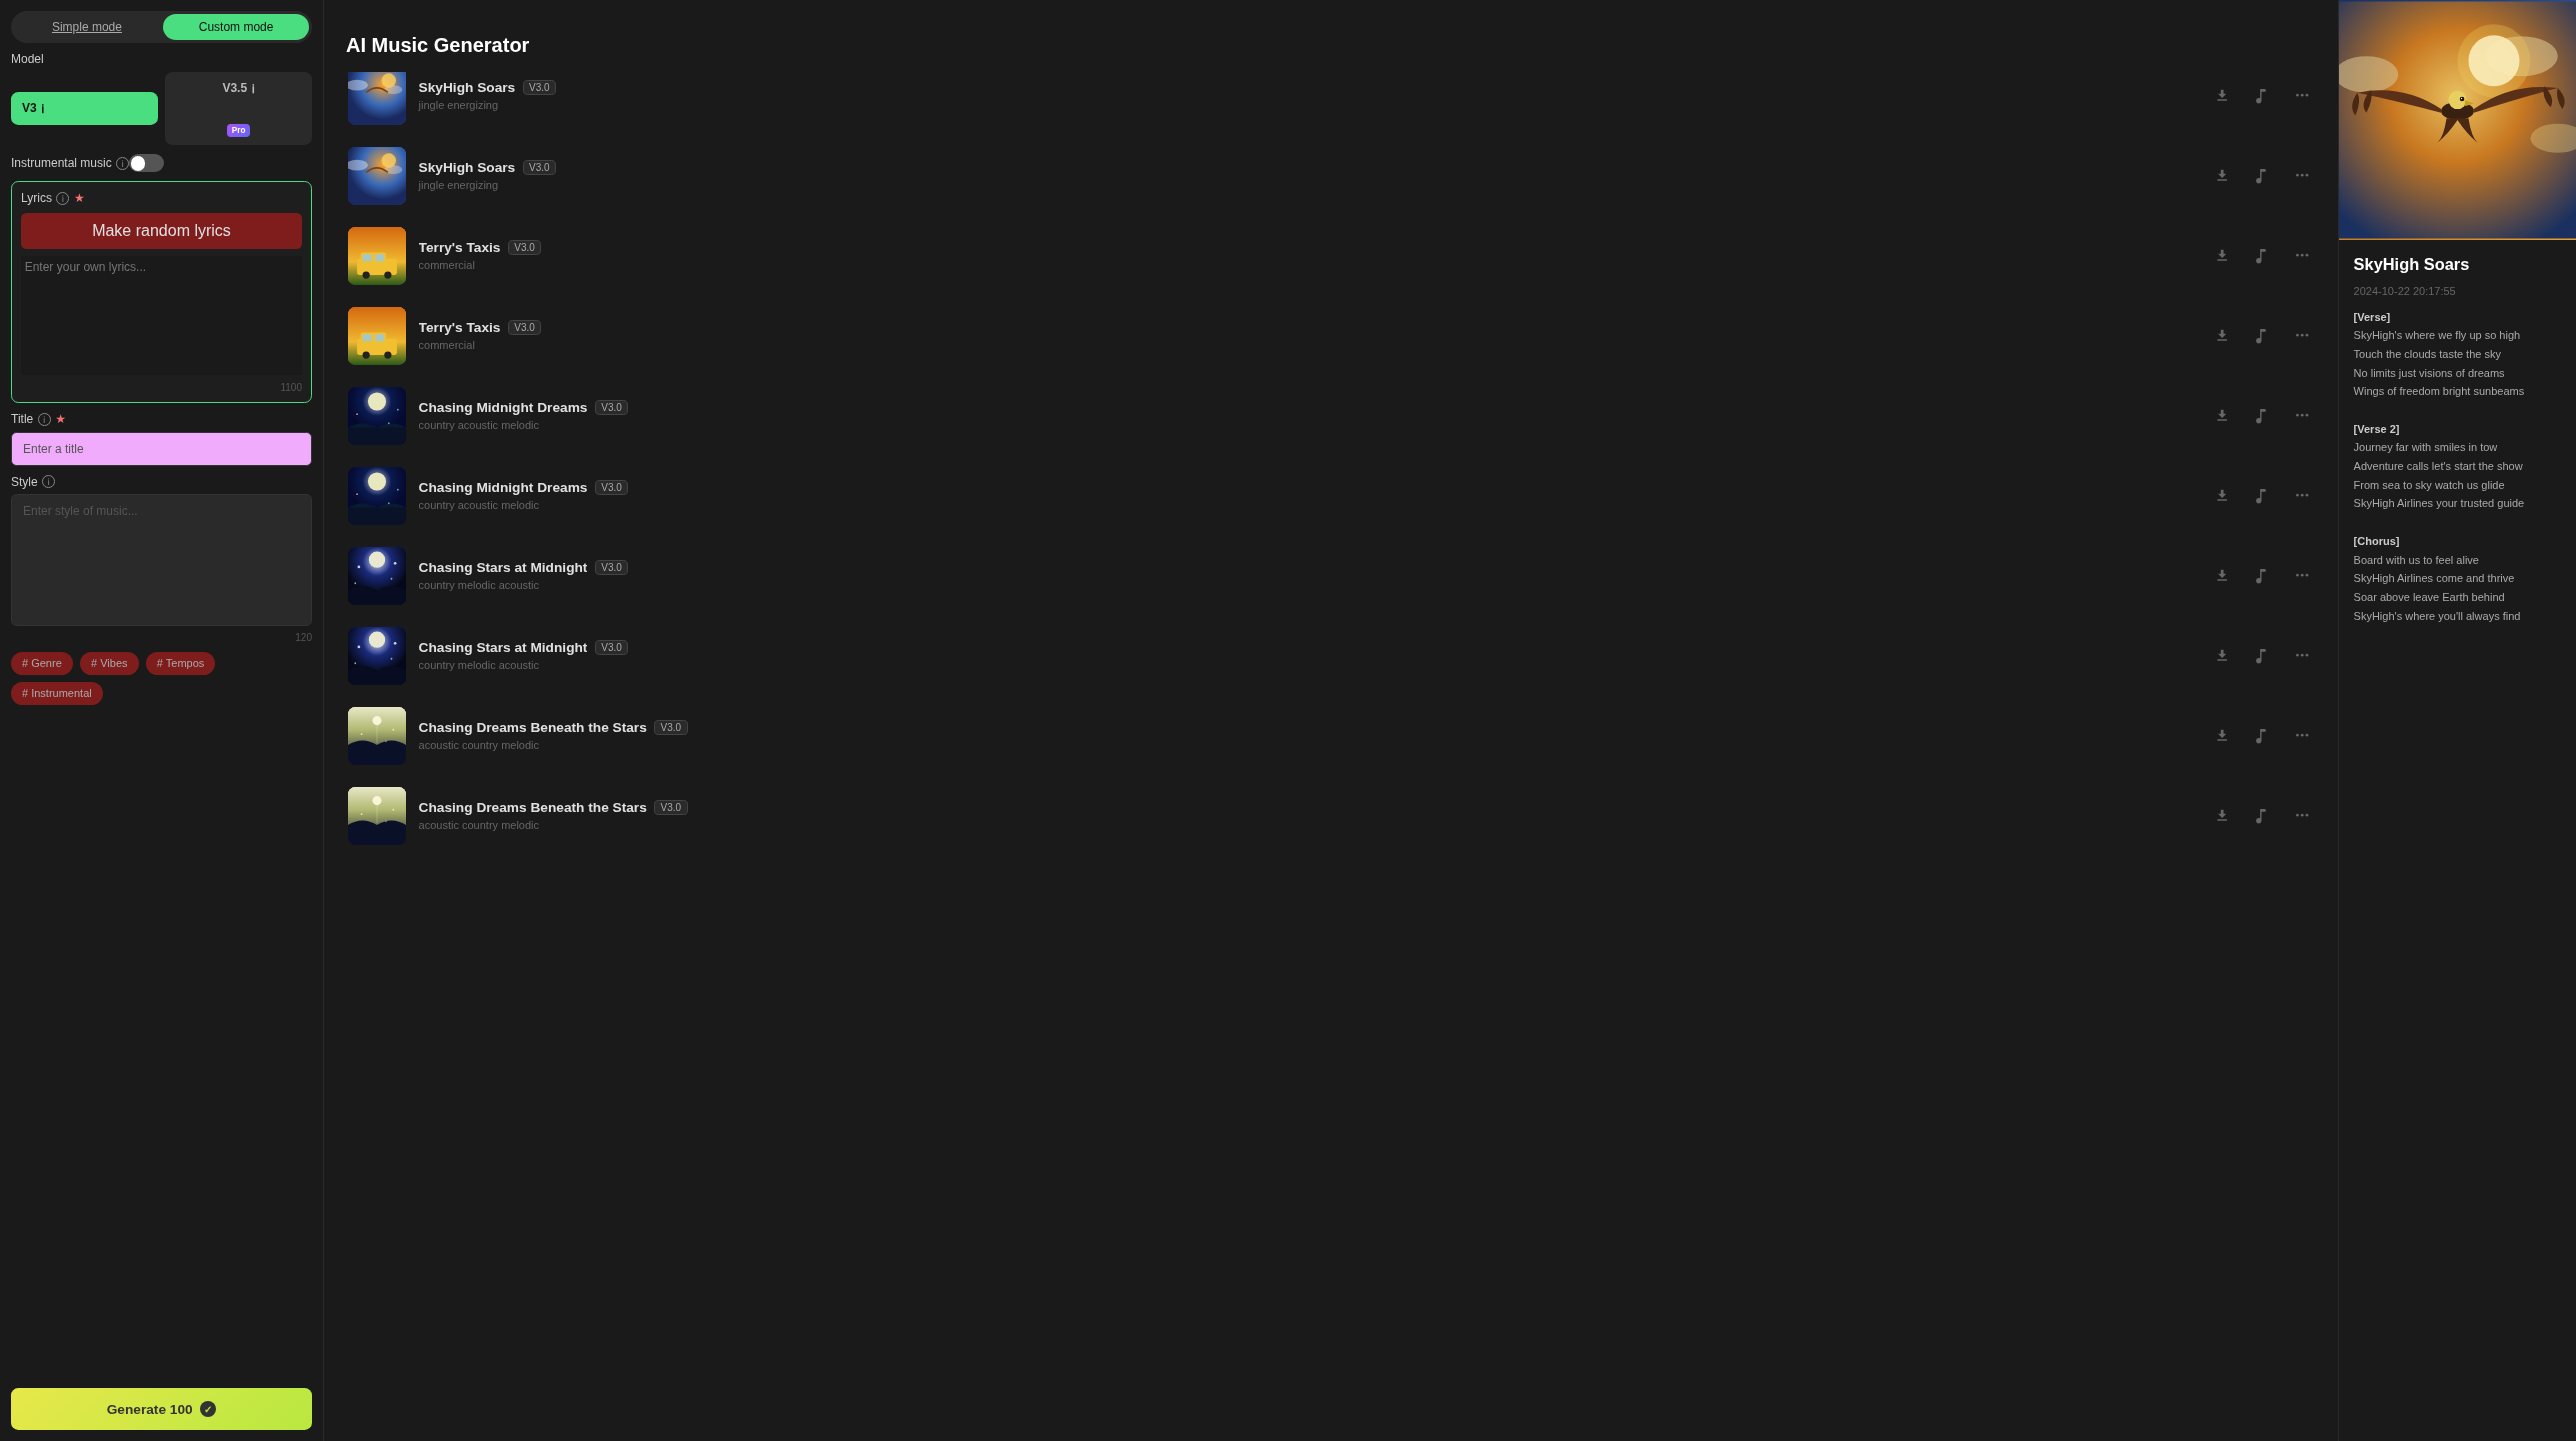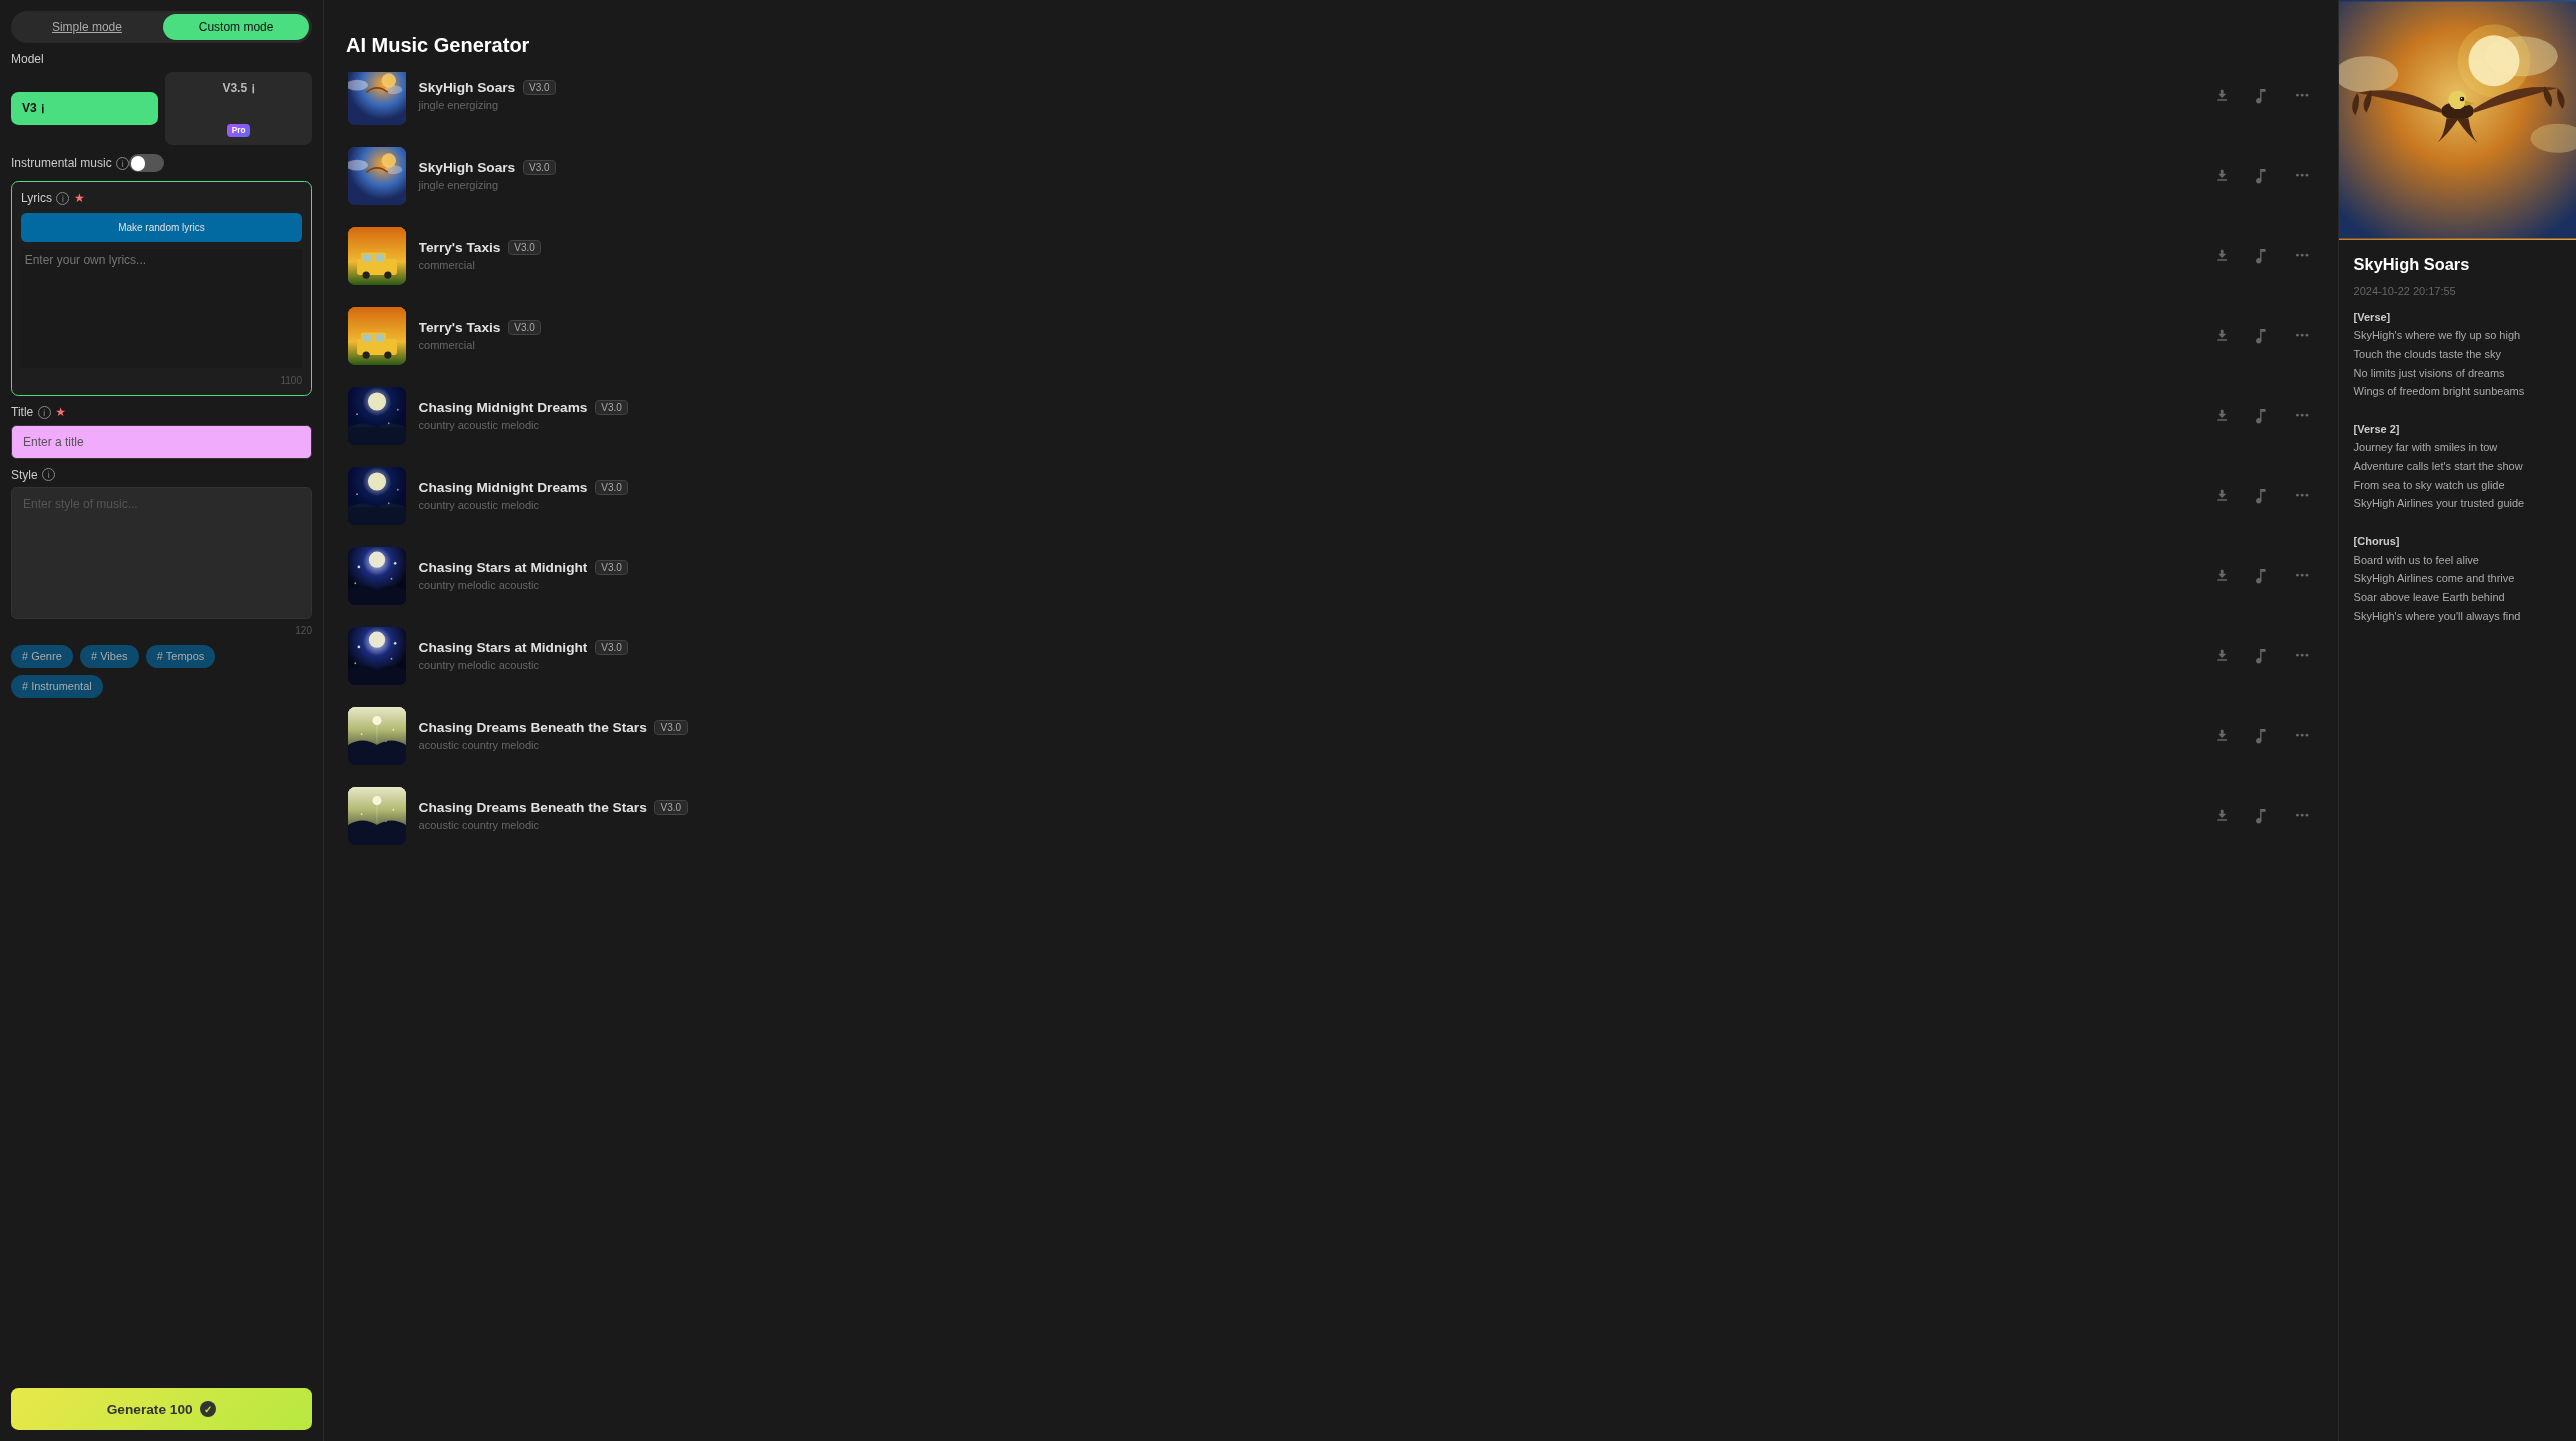--- a/index.html
+++ b/index.html
@@ -137,27 +137,27 @@
     .lyrics-box {
       border: 1.8px solid #4ade80;
       border-radius: 7.3px;
       padding: 9px;
       display: flex;
       flex-direction: column;
       gap: 7.3px;
       background: #1e1e1e;
     }
     .make-random-btn {
-      background: #0369a1;
+      background: #7f1d1d;
       border: none;
       color: #e0e0e0;
       padding: 9px;
       border-radius: 5.5px;
       cursor: pointer;
-      font-size: 10px;
+      font-size: 16px;
       width: 100%;
       text-align: center;
     }
 
     .lyrics-textarea {
       width: 100%;
       background: #1a1a1a;
       border: none;
       color: #666;
       font-size: 12px;
@@ -205,21 +205,21 @@
     }
     .style-textarea::placeholder { color: #555; }
 
     
     .tags-row {
       display: flex;
       gap: 7.3px;
       flex-wrap: wrap;
     }
     .tag-btn {
-      background: #0c4a6e;
+      background: #7f1d1d;
       border: none;
       color: #aaa;
       padding: 5.5px 11px;
       border-radius: 14.6px;
       cursor: pointer;
       font-size: 11px;
       text-align: right;
     }
 
     

